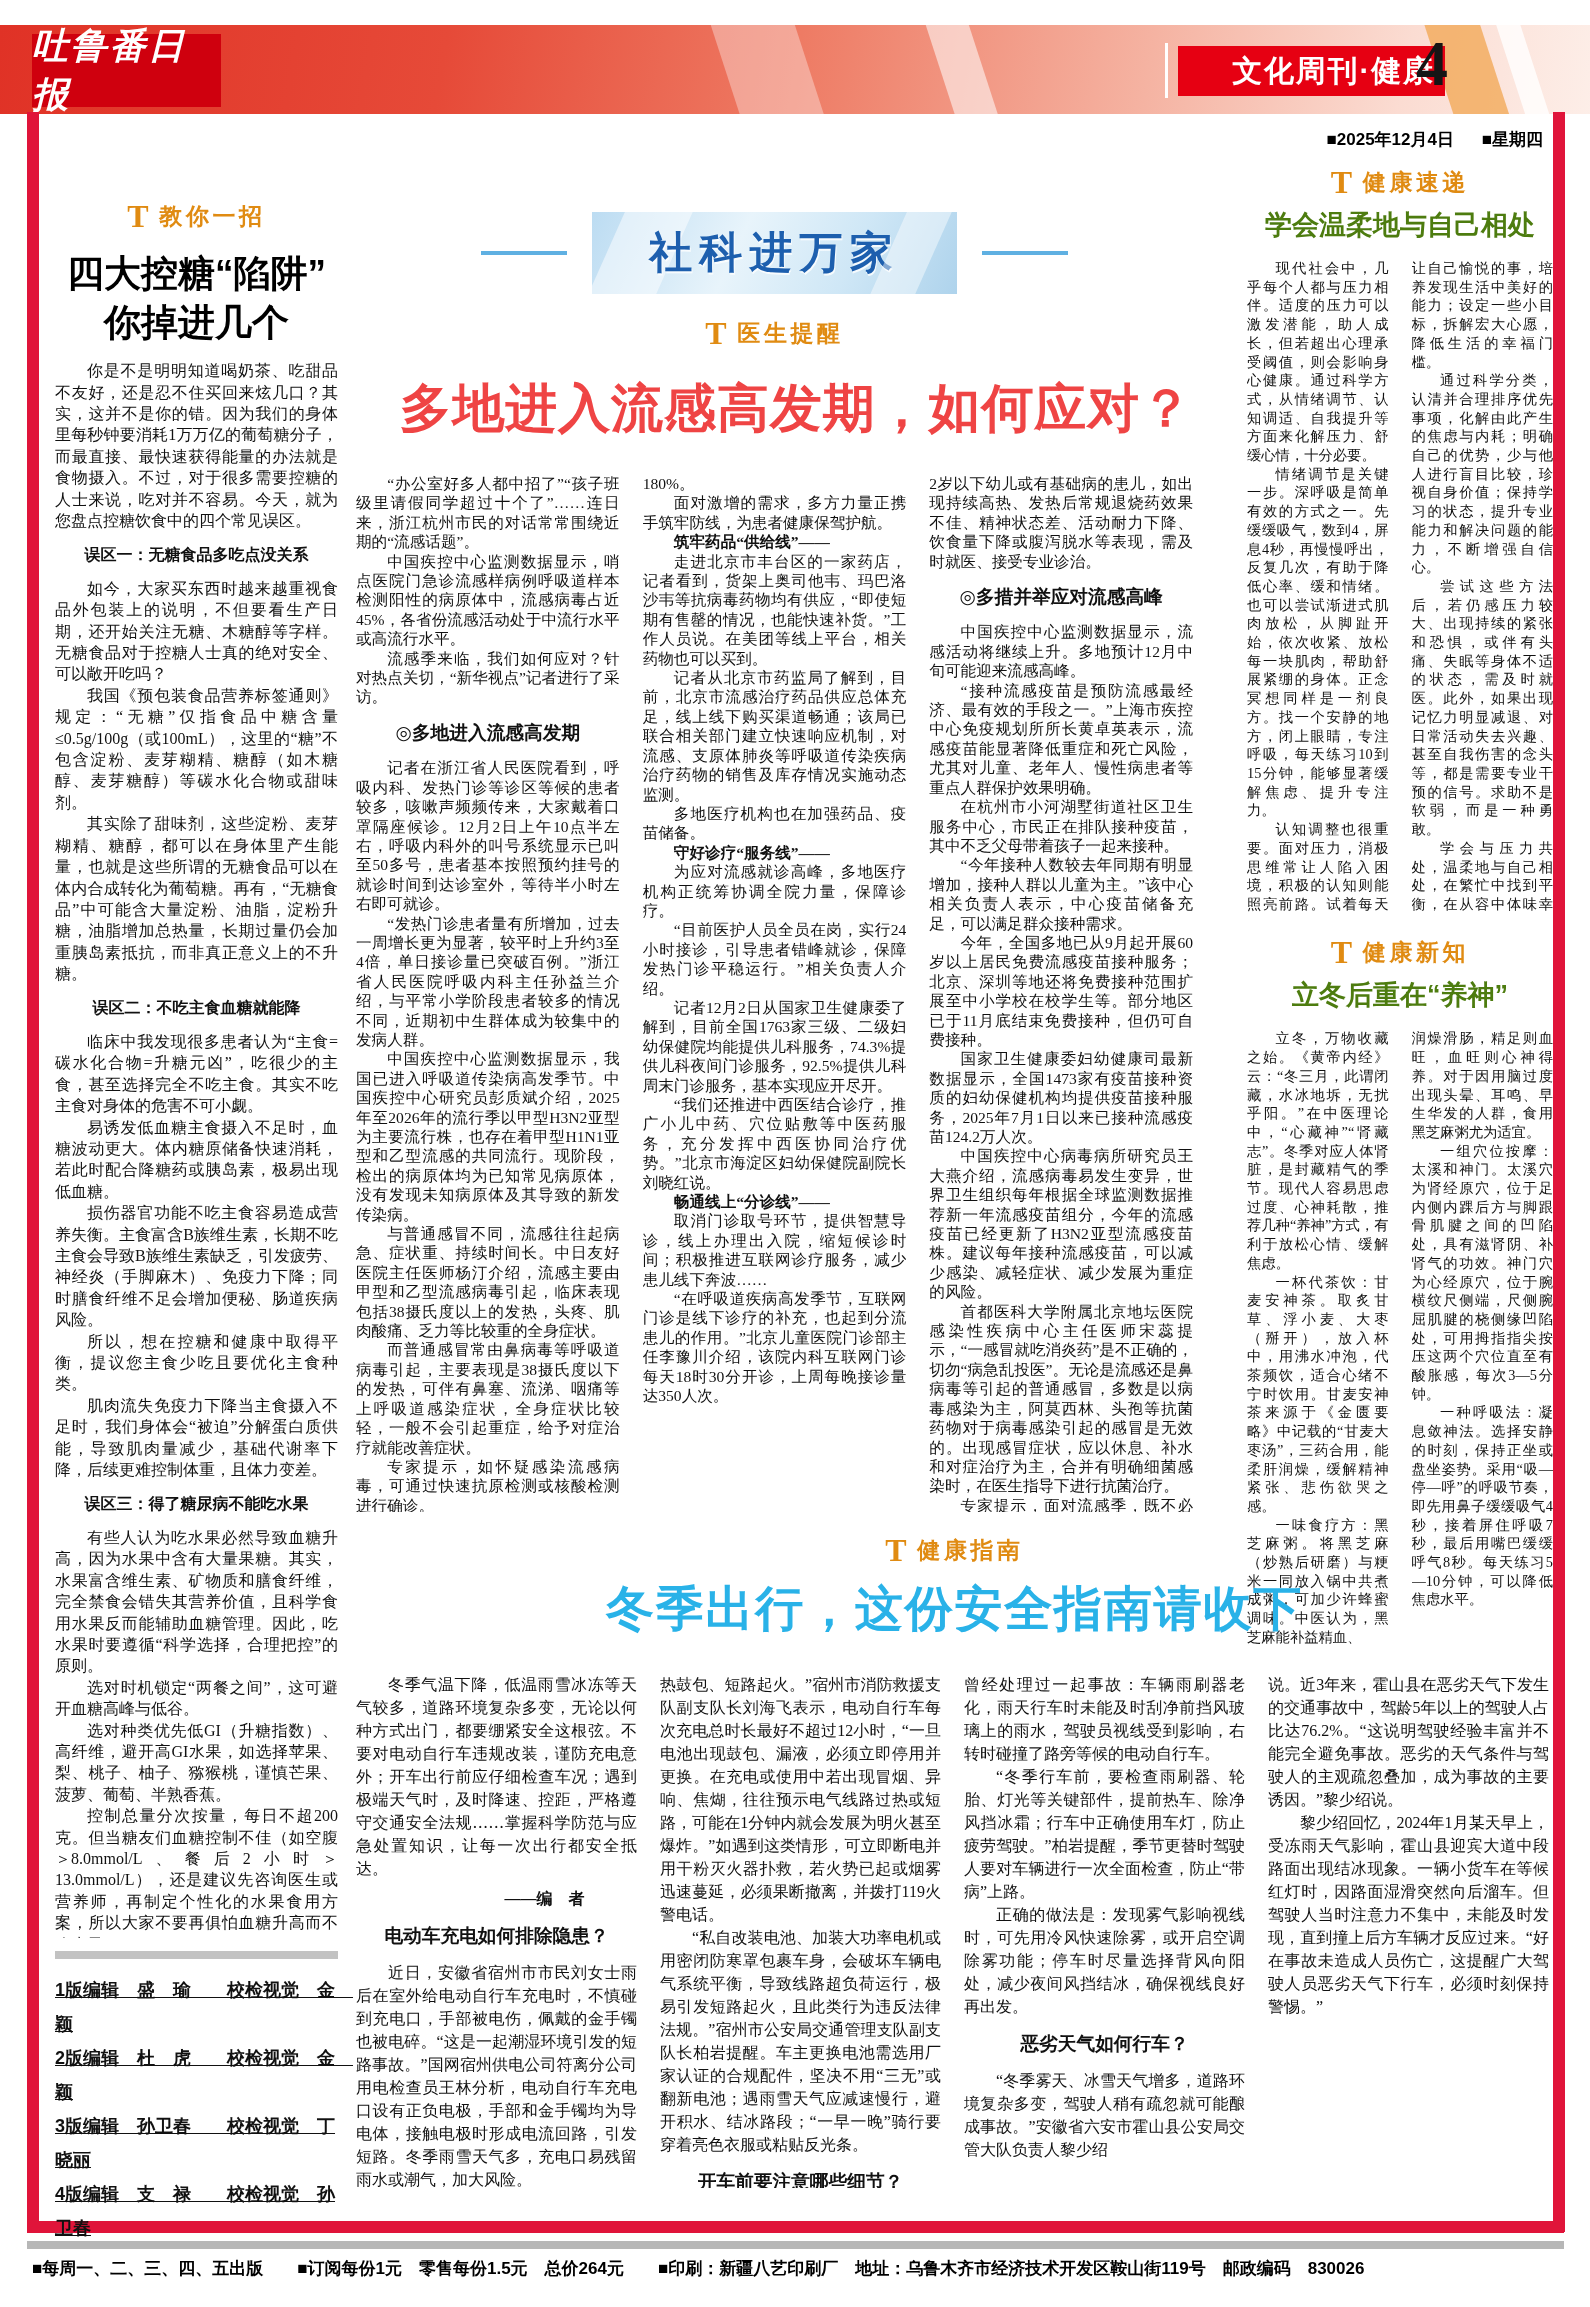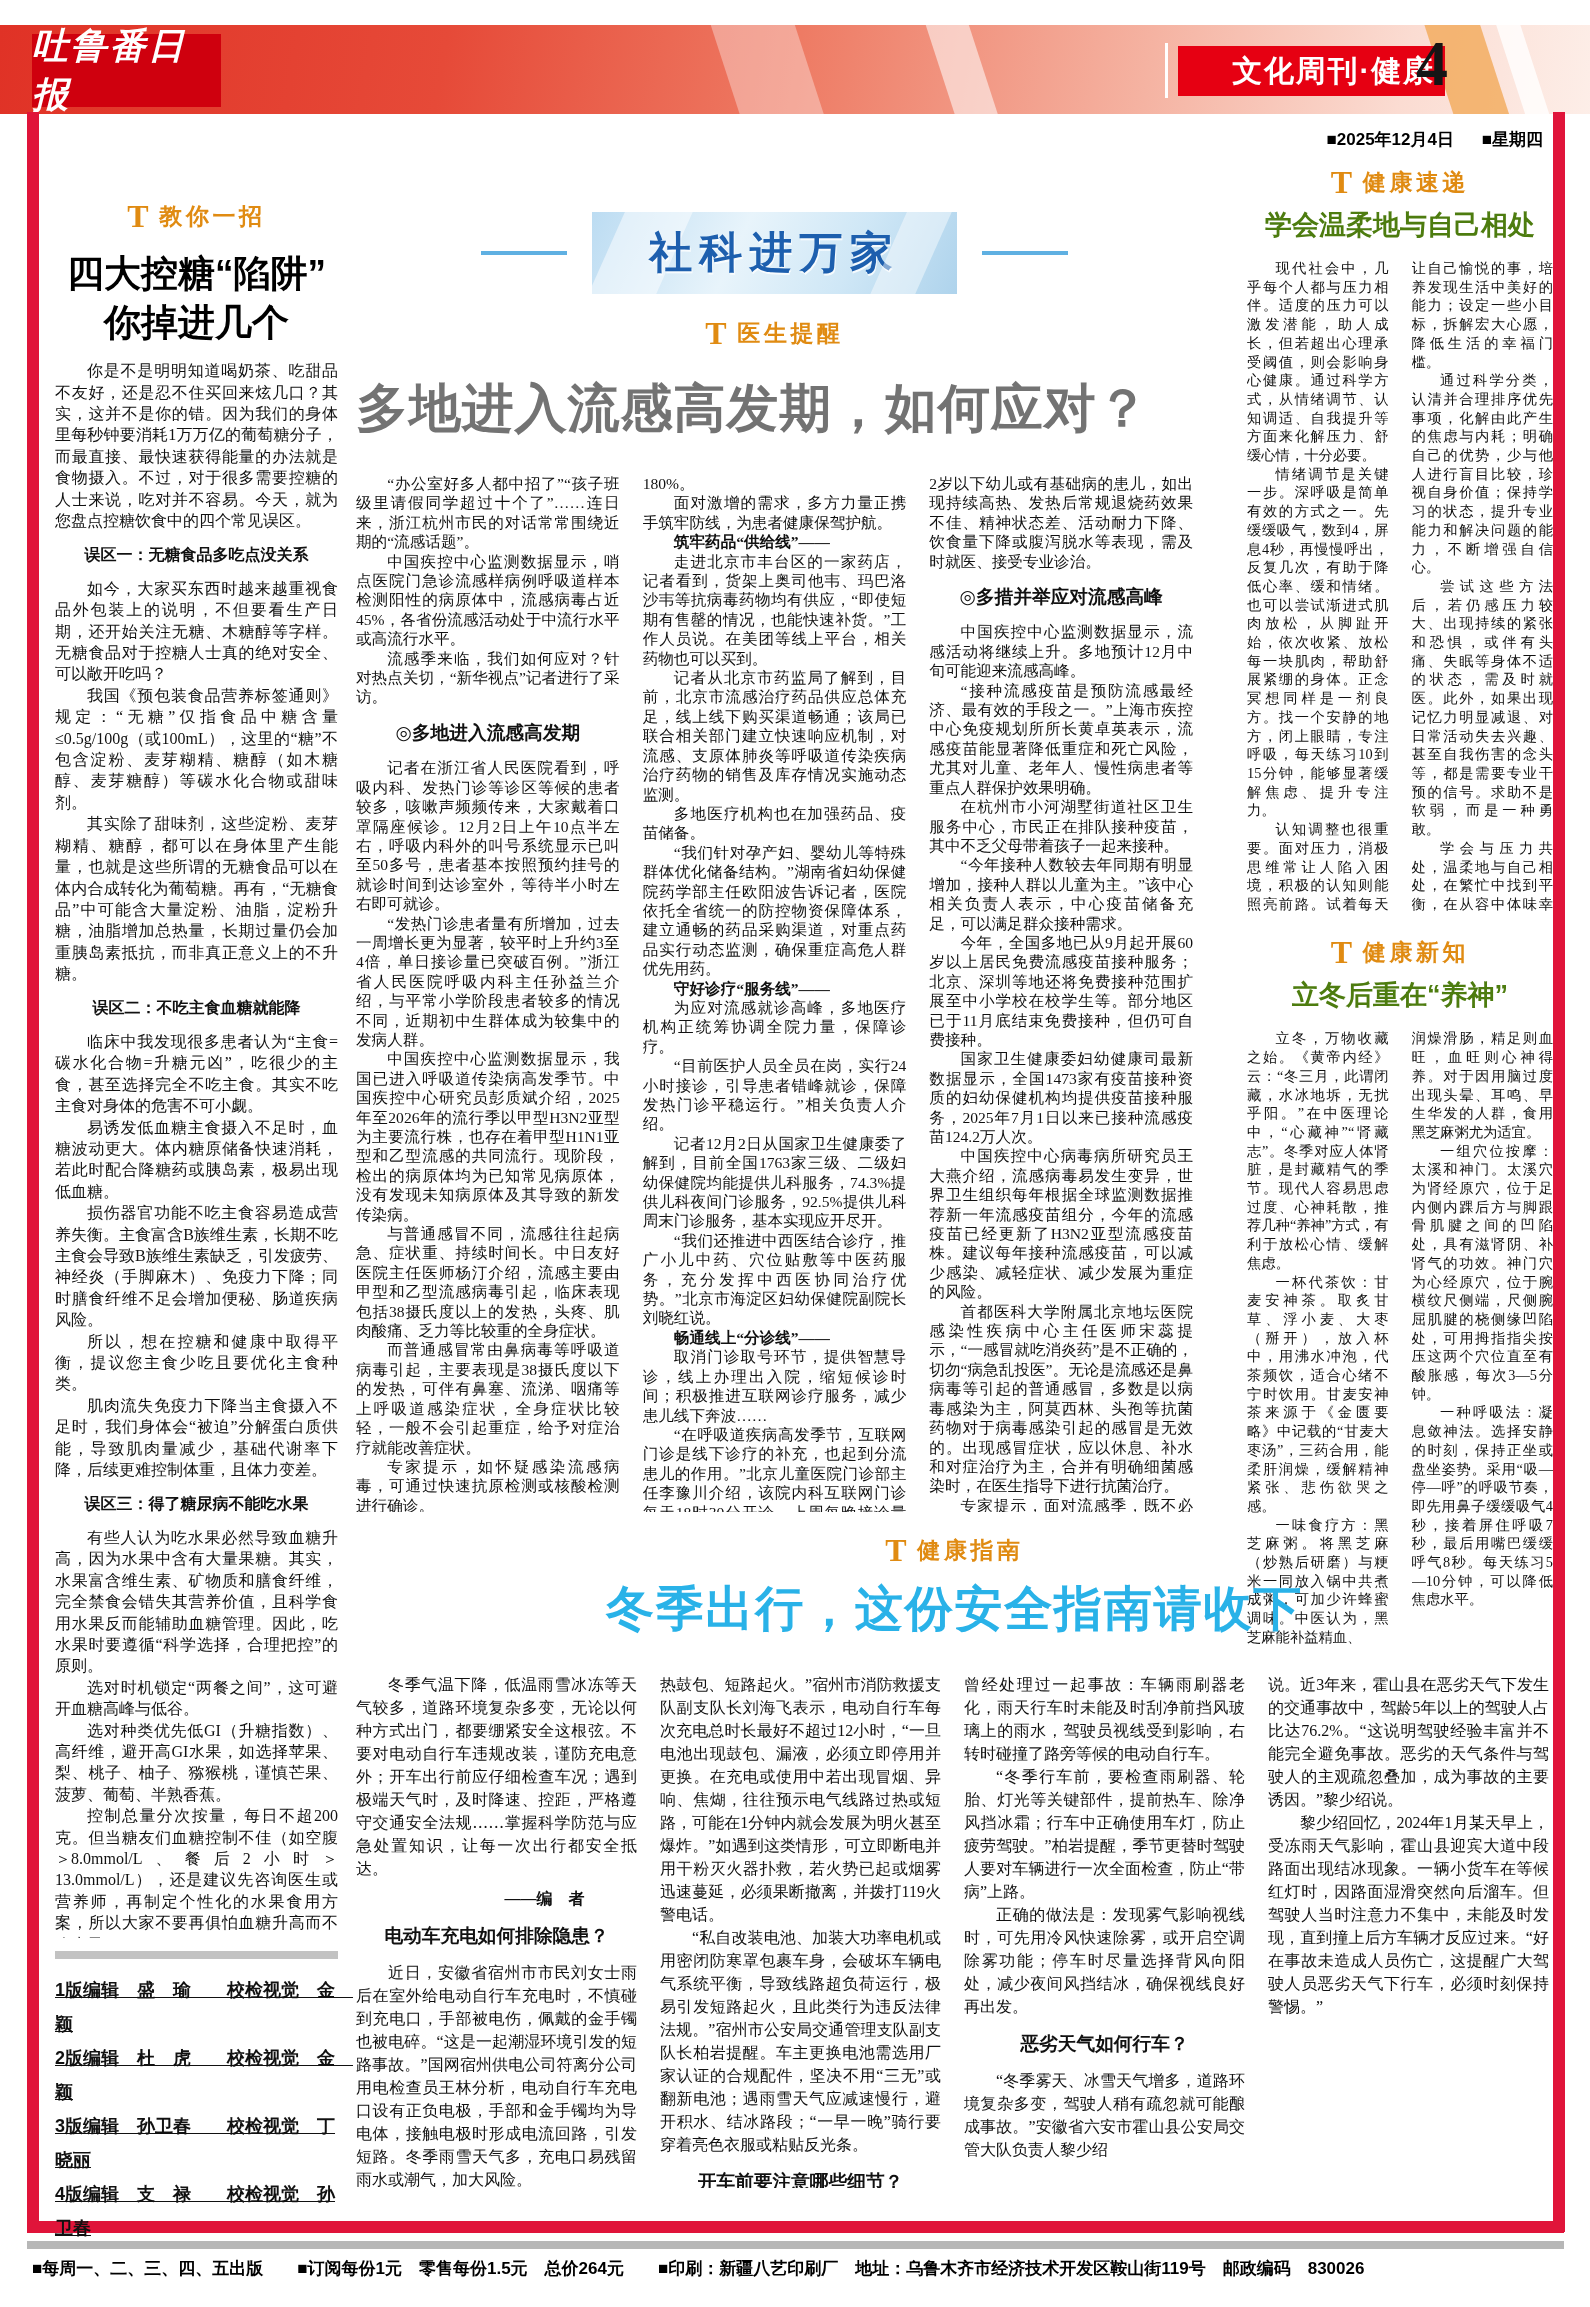--- a/index.html
+++ b/index.html
@@ -51,21 +51,21 @@
   .banner-row{display:flex;align-items:center;justify-content:center;gap:25px;}
   .dash{width:86px;height:4.5px;background:#5fb0e2;}
   .banner-box{width:365px;height:82px;position:relative;overflow:hidden;
         background:linear-gradient(115deg,#bcdcf2 0%,#e8f4fb 40%,#cfe7f6 70%,#aed3ec 100%);
         display:flex;align-items:center;justify-content:center;}
   .banner-box::before{content:"";position:absolute;left:16px;top:-18px;width:62px;height:125px;background:rgba(255,255,255,.5);transform:rotate(24deg);}
   .banner-box::after{content:"";position:absolute;right:27px;top:-18px;width:41px;height:125px;background:rgba(255,255,255,.45);transform:rotate(24deg);}
   .banner-box span{position:relative;color:#1d5fae;font-size:43px;font-weight:bold;letter-spacing:7.1px;
         font-family:"Liberation Sans","DejaVu Sans",sans-serif;text-shadow:0.9px 1.8px 0 rgba(255,255,255,.8);}
   .center-area .kicker{margin-top:23px;}
-  .flu-headline{margin:25px 0 0 0;text-align:left;font-size:52px;font-weight:bold;color:#737373;letter-spacing:0.9px;
+  .flu-headline{margin:25px 0 0 0;text-align:right;font-size:52px;font-weight:bold;color:#ef4444;letter-spacing:0.9px;
         font-family:"Liberation Serif","DejaVu Serif",serif;}
   .flu-cols{margin-top:30px;display:flex;gap:23px;}
   .flu-col{width:264px;height:1038px;font-size:15.6px;line-height:19.4px;}
   
   .sidebar{position:absolute;left:1247px;top:166px;width:306px;}
   .side-headline{margin:9px 0 0 0;text-align:center;font-size:27px;font-weight:bold;color:#4d7c0f;
         font-family:"Liberation Sans","DejaVu Sans",sans-serif;}
   .side-cols{margin-top:16px;display:flex;gap:23px;}
   .side-col{width:142px;font-size:14.3px;line-height:18.7px;}
   .relax-col{height:656px;}
@@ -184,21 +184,20 @@
           <p class="b-p">而普通感冒常由鼻病毒等呼吸道病毒引起，主要表现是38摄氏度以下的发热，可伴有鼻塞、流涕、咽痛等上呼吸道感染症状，全身症状比较轻，一般不会引起重症，给予对症治疗就能改善症状。</p>
           <p class="b-p">专家提示，如怀疑感染流感病毒，可通过快速抗原检测或核酸检测进行确诊。</p>
         </div>
       <div class="flu-col body-col">
           <p class="b-np">180%。</p>
           <p class="b-p">面对激增的需求，多方力量正携手筑牢防线，为患者健康保驾护航。</p>
           <p class="b-em">筑牢药品“供给线”——</p>
           <p class="b-p">走进北京市丰台区的一家药店，记者看到，货架上奥司他韦、玛巴洛沙韦等抗病毒药物均有供应，“即使短期有售罄的情况，也能快速补货。”工作人员说。在美团等线上平台，相关药物也可以买到。</p>
           <p class="b-p">记者从北京市药监局了解到，目前，北京市流感治疗药品供应总体充足，线上线下购买渠道畅通；该局已联合相关部门建立快速响应机制，对流感、支原体肺炎等呼吸道传染疾病治疗药物的销售及库存情况实施动态监测。</p>
           <p class="b-p">多地医疗机构也在加强药品、疫苗储备。</p>
-          <p class="b-p">“我们针对孕产妇、婴幼儿等特殊群体优化储备结构。”湖南省妇幼保健院药学部主任欧阳波告诉记者，医院依托全省统一的防控物资保障体系，建立通畅的药品采购渠道，对重点药品实行动态监测，确保重症高危人群优先用药。</p>
           <p class="b-em">守好诊疗“服务线”——</p>
           <p class="b-p">为应对流感就诊高峰，多地医疗机构正统筹协调全院力量，保障诊疗。</p>
           <p class="b-p">“目前医护人员全员在岗，实行24小时接诊，引导患者错峰就诊，保障发热门诊平稳运行。”相关负责人介绍。</p>
           <p class="b-p">记者12月2日从国家卫生健康委了解到，目前全国1763家三级、二级妇幼保健院均能提供儿科服务，74.3%提供儿科夜间门诊服务，92.5%提供儿科周末门诊服务，基本实现应开尽开。</p>
           <p class="b-p">“我们还推进中西医结合诊疗，推广小儿中药、穴位贴敷等中医药服务，充分发挥中西医协同治疗优势。”北京市海淀区妇幼保健院副院长刘晓红说。</p>
           <p class="b-em">畅通线上“分诊线”——</p>
           <p class="b-p">取消门诊取号环节，提供智慧导诊，线上办理出入院，缩短候诊时间；积极推进互联网诊疗服务，减少患儿线下奔波……</p>
           <p class="b-p">“在呼吸道疾病高发季节，互联网门诊是线下诊疗的补充，也起到分流患儿的作用。”北京儿童医院门诊部主任李豫川介绍，该院内科互联网门诊每天18时30分开诊，上周每晚接诊量达350人次。</p>
         </div>
       <div class="flu-col body-col">

